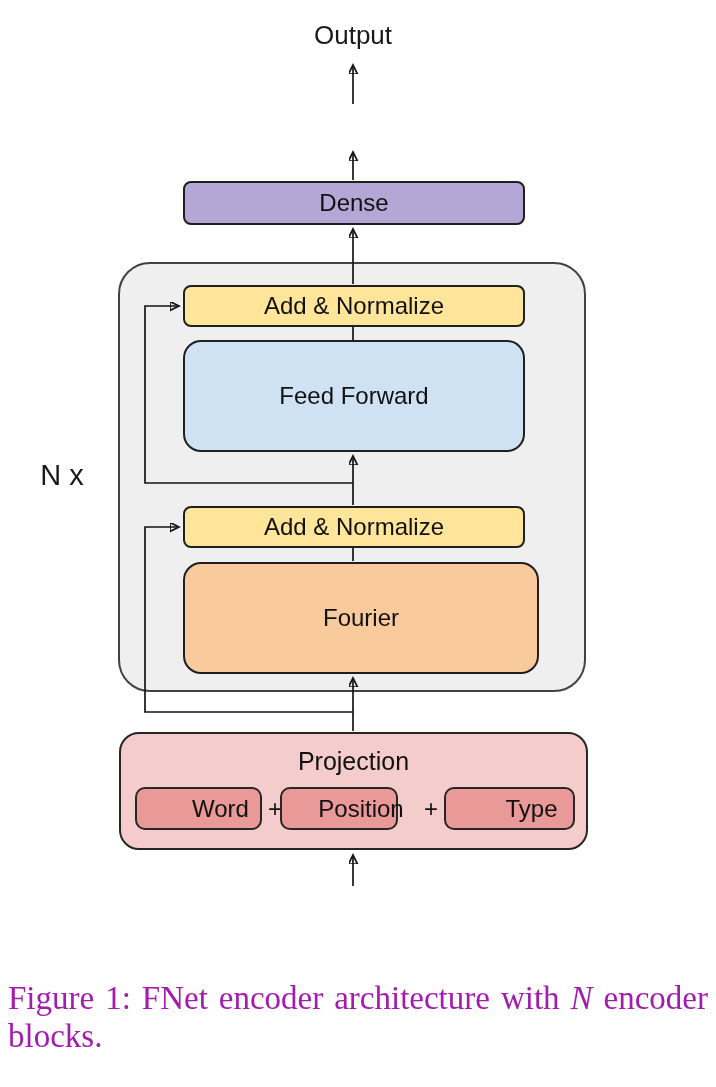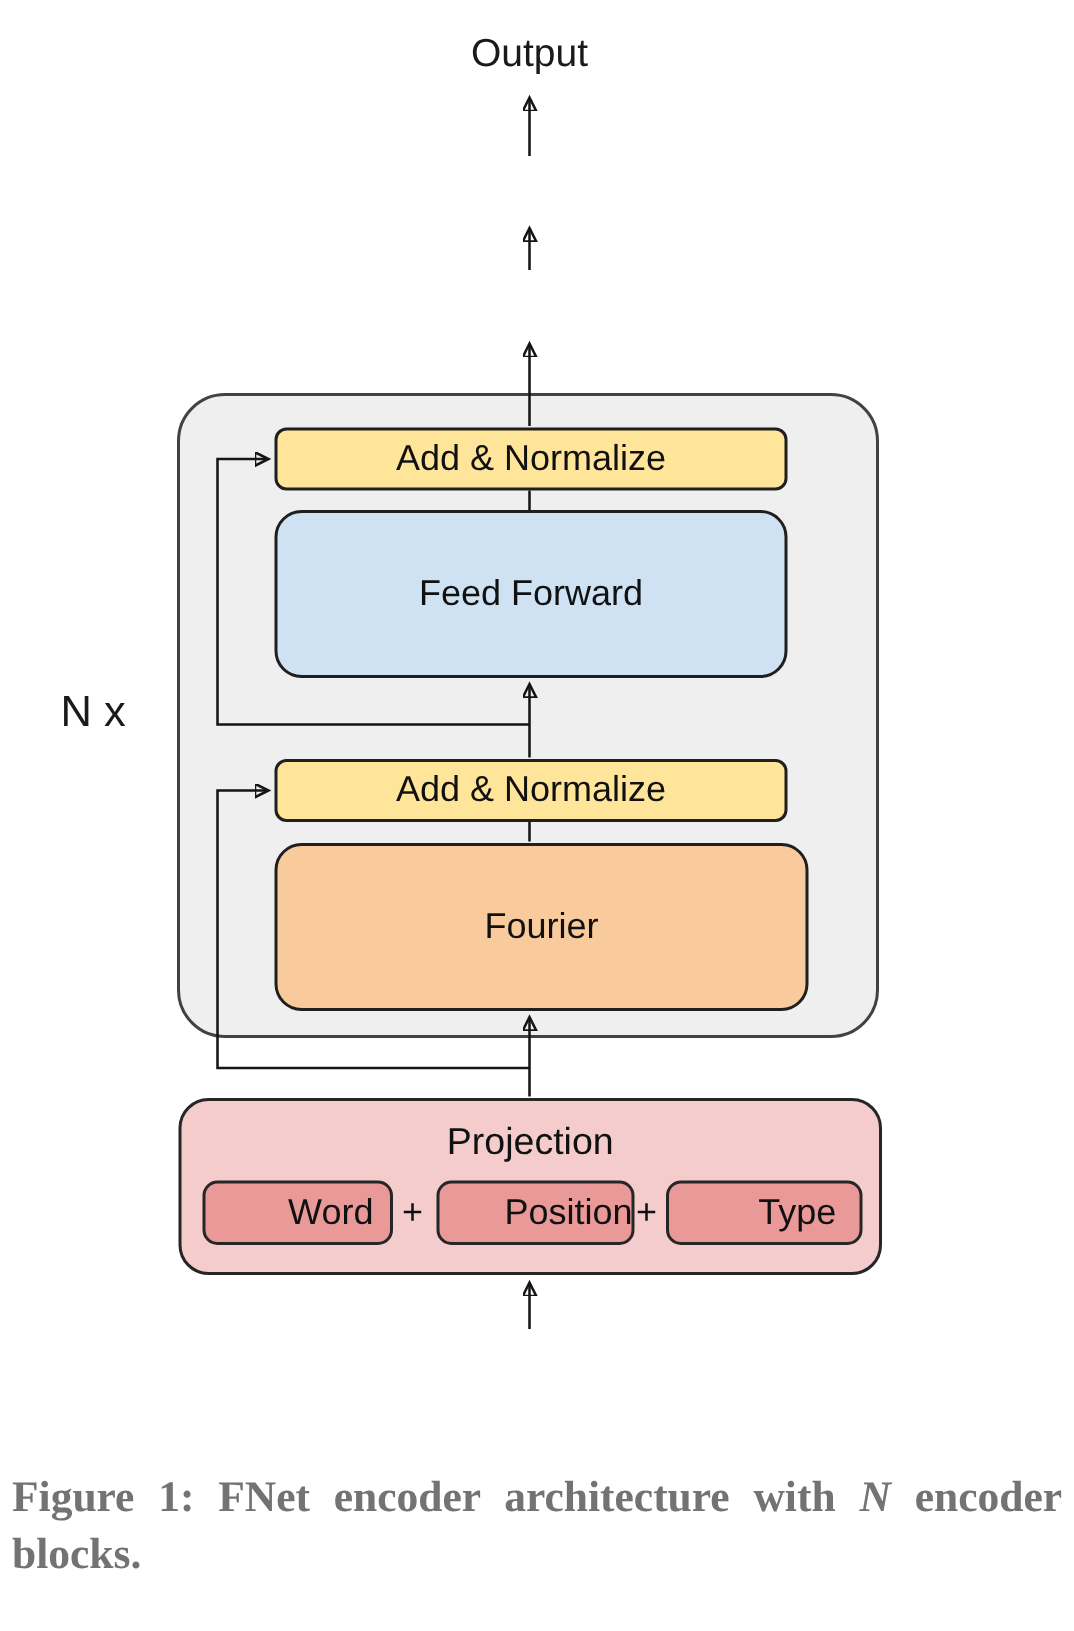--- a/index.html
+++ b/index.html
@@ -68,21 +68,21 @@
     position: absolute;
     top: 53px; height: 43px;
     display: flex; align-items: center; justify-content: center;
     border: 2px solid #262626;
     border-radius: 10px;
     box-sizing: border-box;
     font-size: 24px;
     padding-left: 44px;
   }
   .e-word     { left: 14px;  width: 127px; }
-  .e-position { left: 170px; width: 132px; }
+  .e-position { left: 159px; width: 118px; }
   .e-type     { left: 323px; width: 131px; }
   .plus {
     position: absolute;
     top: 53px; height: 43px; width: 24px;
     display: flex; align-items: center; justify-content: center;
     font-size: 24px;
   }
   .plus-1 { left: 142px; }
   .plus-2 { left: 298px; }
 
@@ -95,38 +95,38 @@
     stroke: #151515;
     stroke-width: 1.7;
     fill: none;
   }
 
   .caption {
     position: absolute;
     left: 8px; top: 979px;
     width: 700px;
     font-family: "Liberation Serif", serif;
-    font-size: 29px;
+    font-size: 33px;
     line-height: 38px;
-    color: #737373;
-    font-weight: bold;
+    color: #a21caf;
   }
   .cap-line1 { text-align: justify; text-align-last: justify; }
   .math { font-style: italic; }
 </style>
 </head>
 <body>
 
 <div class="page">
 
   <div class="flow-label output-lbl">Output</div>
 
   <div class="group" style="background-color: rgb(239, 239, 239);"></div>
   <div class="flow-label n-lbl">N x</div>
 
+  <div class="node n-dense" style="background-color: rgb(180, 167, 214);">Dense</div>
   <div class="node n-addnorm1" style="background-color: rgb(255, 229, 153);">Add &amp; Normalize</div>
   <div class="node n-ff" style="background-color: rgb(207, 226, 243);">Feed Forward</div>
   <div class="node n-addnorm2" style="background-color: rgb(255, 229, 153);">Add &amp; Normalize</div>
   <div class="node n-fourier" style="background-color: rgb(249, 203, 156);">Fourier</div>
 
   <div class="embed" style="background-color: rgb(244, 204, 204);">
     <div class="embed-title">Projection</div>
     <div class="embed-node e-word" style="background-color: rgb(234, 153, 153);">Word</div>
     <div class="plus plus-1">+</div>
     <div class="embed-node e-position" style="background-color: rgb(234, 153, 153);">Position</div>

